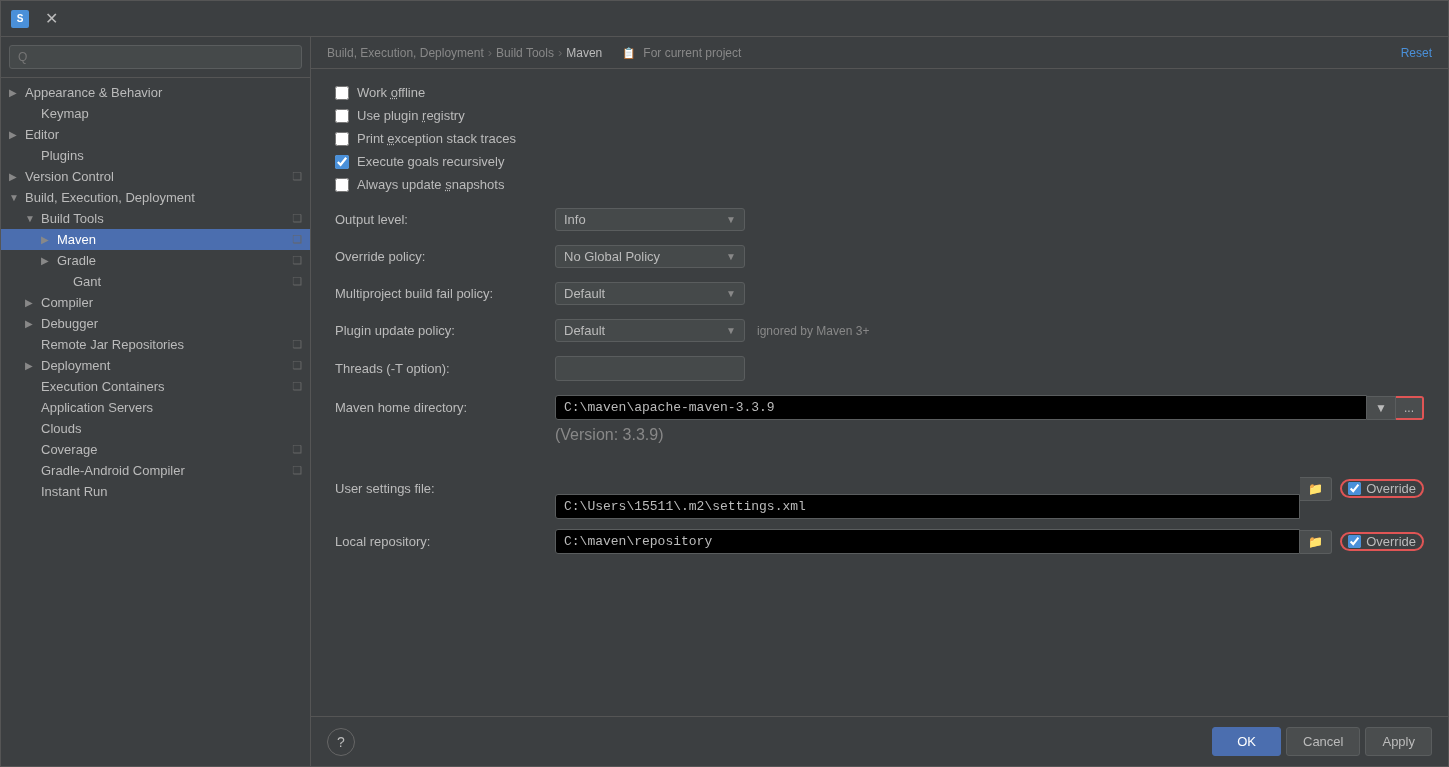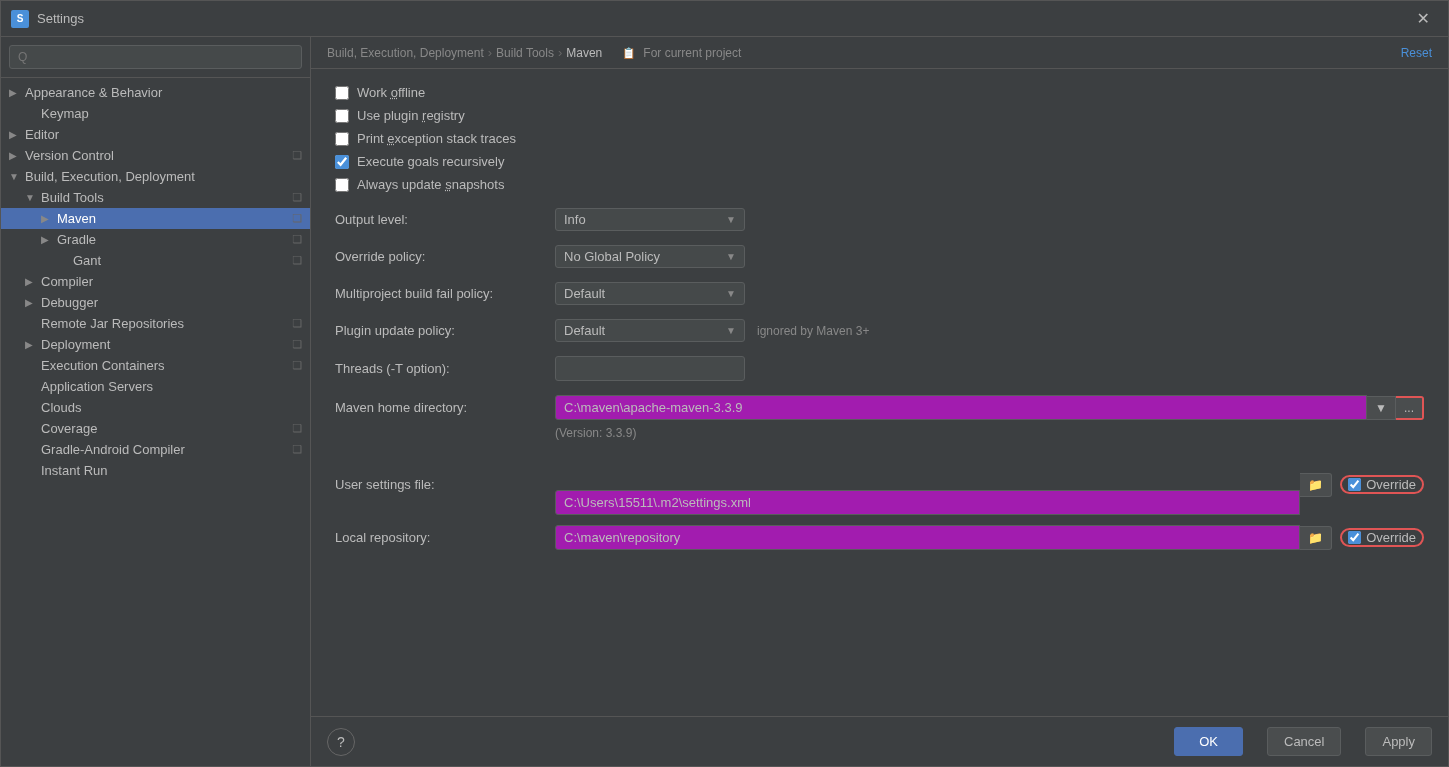--- a/index.html
+++ b/index.html
@@ -235,21 +235,21 @@
       margin-right: 5px;
       accent-color: #4a90d9;
       cursor: pointer;
     }
     .override-label {
       color: #bbbbbb;
       font-size: 13px;
     }
     .version-text {
       color: #888;
-      font-size: 12px;
+      font-size: 16px;
       margin-bottom: 14px;
       padding-left: 220px;
     }
     
     .bottom-bar {
       display: flex;
       align-items: center;
       padding: 10px 16px;
       border-top: 1px solid #555;
       background: #3c3f41;
@@ -264,21 +264,21 @@
       color: #bbbbbb;
       cursor: pointer;
       font-size: 14px;
       display: flex;
       align-items: center;
       justify-content: center;
     }
     .bottom-buttons {
       margin-left: auto;
       display: flex;
-      gap: 24px;
+      gap: 5px;
     }
     .btn-ok {
       background: #4b6eaf;
       border: 1px solid #4b6eaf;
       border-radius: 3px;
       color: #ffffff;
       padding: 6px 24px;
       cursor: pointer;
       font-size: 13px;
     }
@@ -300,27 +300,28 @@
       cursor: pointer;
       font-size: 13px;
     }
     .maven-home-row {
       display: flex;
       align-items: center;
       margin-bottom: 6px;
     }
     .full-path-input {
       flex: 1;
-      background: #a21caf;
+      background: #000000;
       border: 1px solid #5a5d5e;
       border-radius: 3px 0 0 3px;
       color: #bbbbbb;
       padding: 4px 8px;
       font-size: 13px;
       outline: none;
+      font-family: Liberation Mono, monospace;
     }
     .path-folder-btn {
       background: #4a4d4e;
       border: 1px solid #5a5d5e;
       border-left: none;
       border-radius: 0;
       color: #bbbbbb;
       padding: 4px 8px;
       cursor: pointer;
       font-size: 12px;
@@ -336,21 +337,20 @@
       font-size: 12px;
     }
   </style>
 </head>
 <body>
 
 <div class="window">
 
   <div class="title-bar">
     <div class="title-bar-icon">S</div>
-    <span class="title-bar-title">Settings</span>
     <span class="title-bar-close">✕</span>
   </div>
 
   <div class="main-content">
 
     <div class="sidebar">
       <div class="search-box">
         <input class="search-input" type="text" placeholder="Q" style="">
       </div>
       <div class="sidebar-tree">
@@ -364,20 +364,25 @@
           <span class="indent" style="width:16px"></span>
           <span class="tree-arrow"></span>
           <span>Keymap</span>
         </div>
 
         <div class="tree-item">
           <span class="tree-arrow">▶</span>
           <span>Editor</span>
         </div>
 
+        <div class="tree-item">
+          <span class="indent" style="width:16px"></span>
+          <span class="tree-arrow"></span>
+          <span>Plugins</span>
+        </div>
 
         <div class="tree-item">
           <span class="tree-arrow">▶</span>
           <span>Version Control</span>
           <span class="copy-icon">❏</span>
         </div>
 
         <div class="tree-item">
           <span class="tree-arrow">▼</span>
           <span>Build, Execution, Deployment</span>

